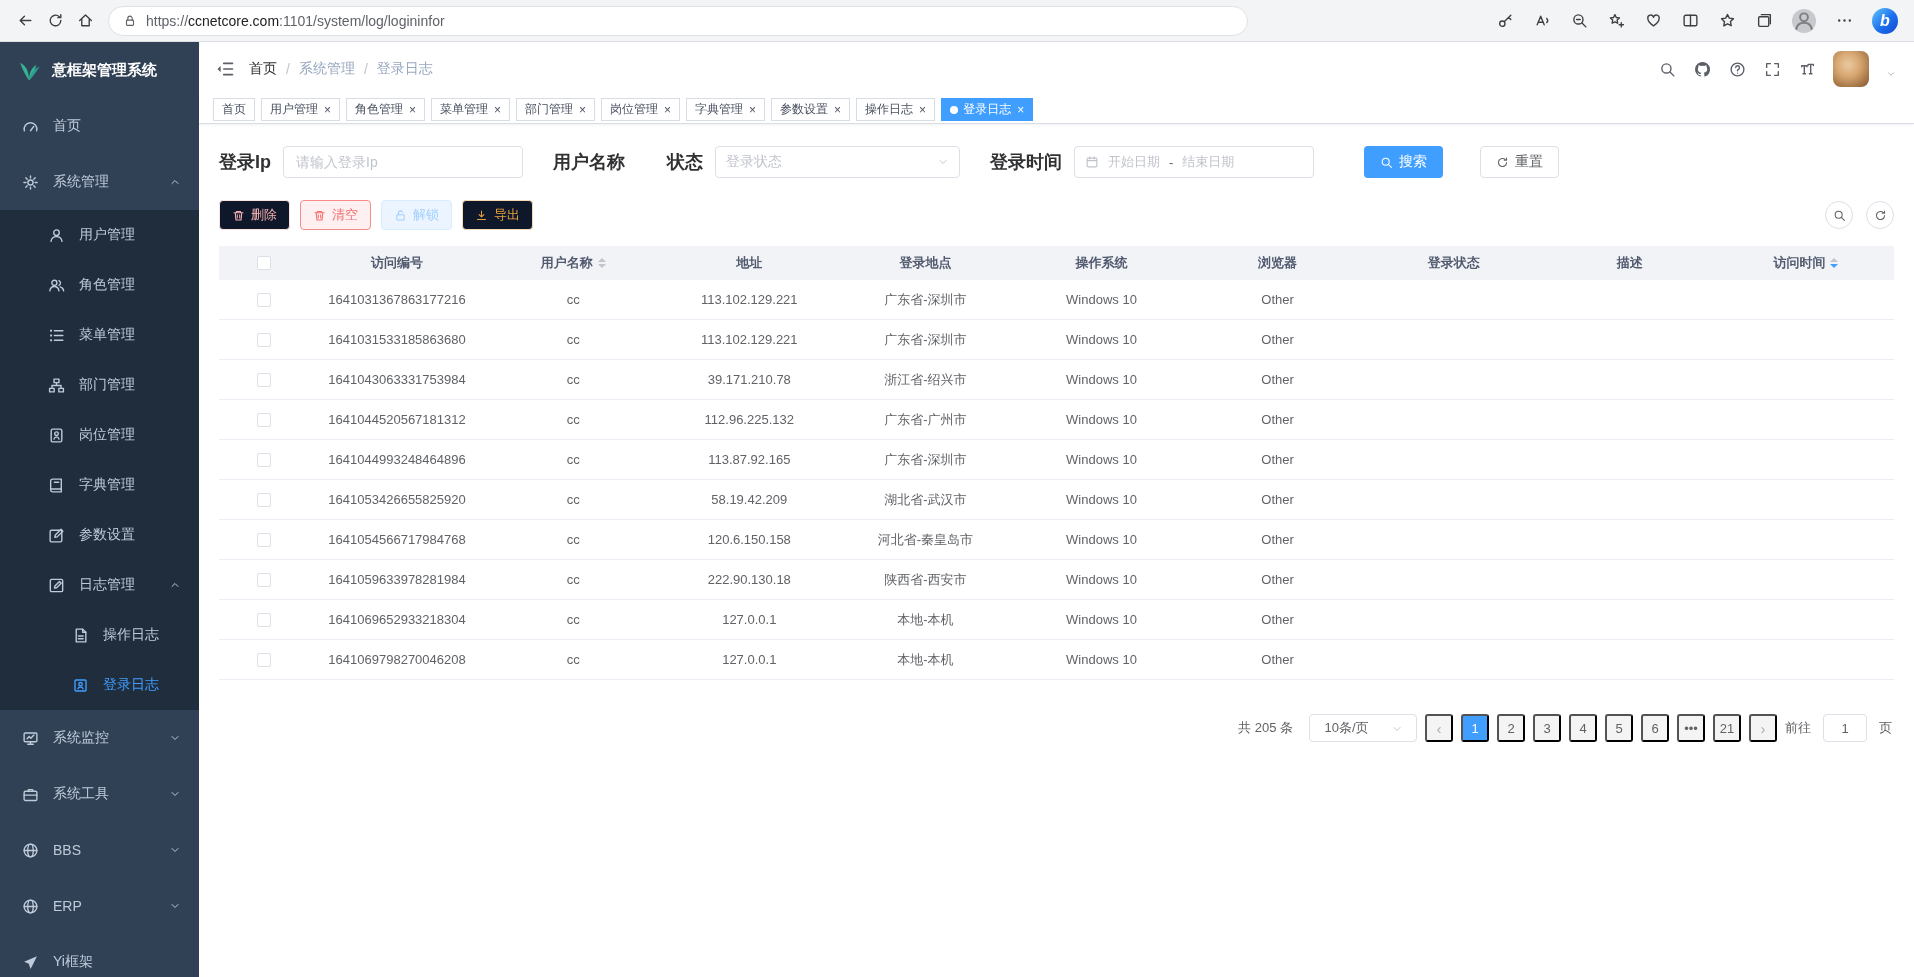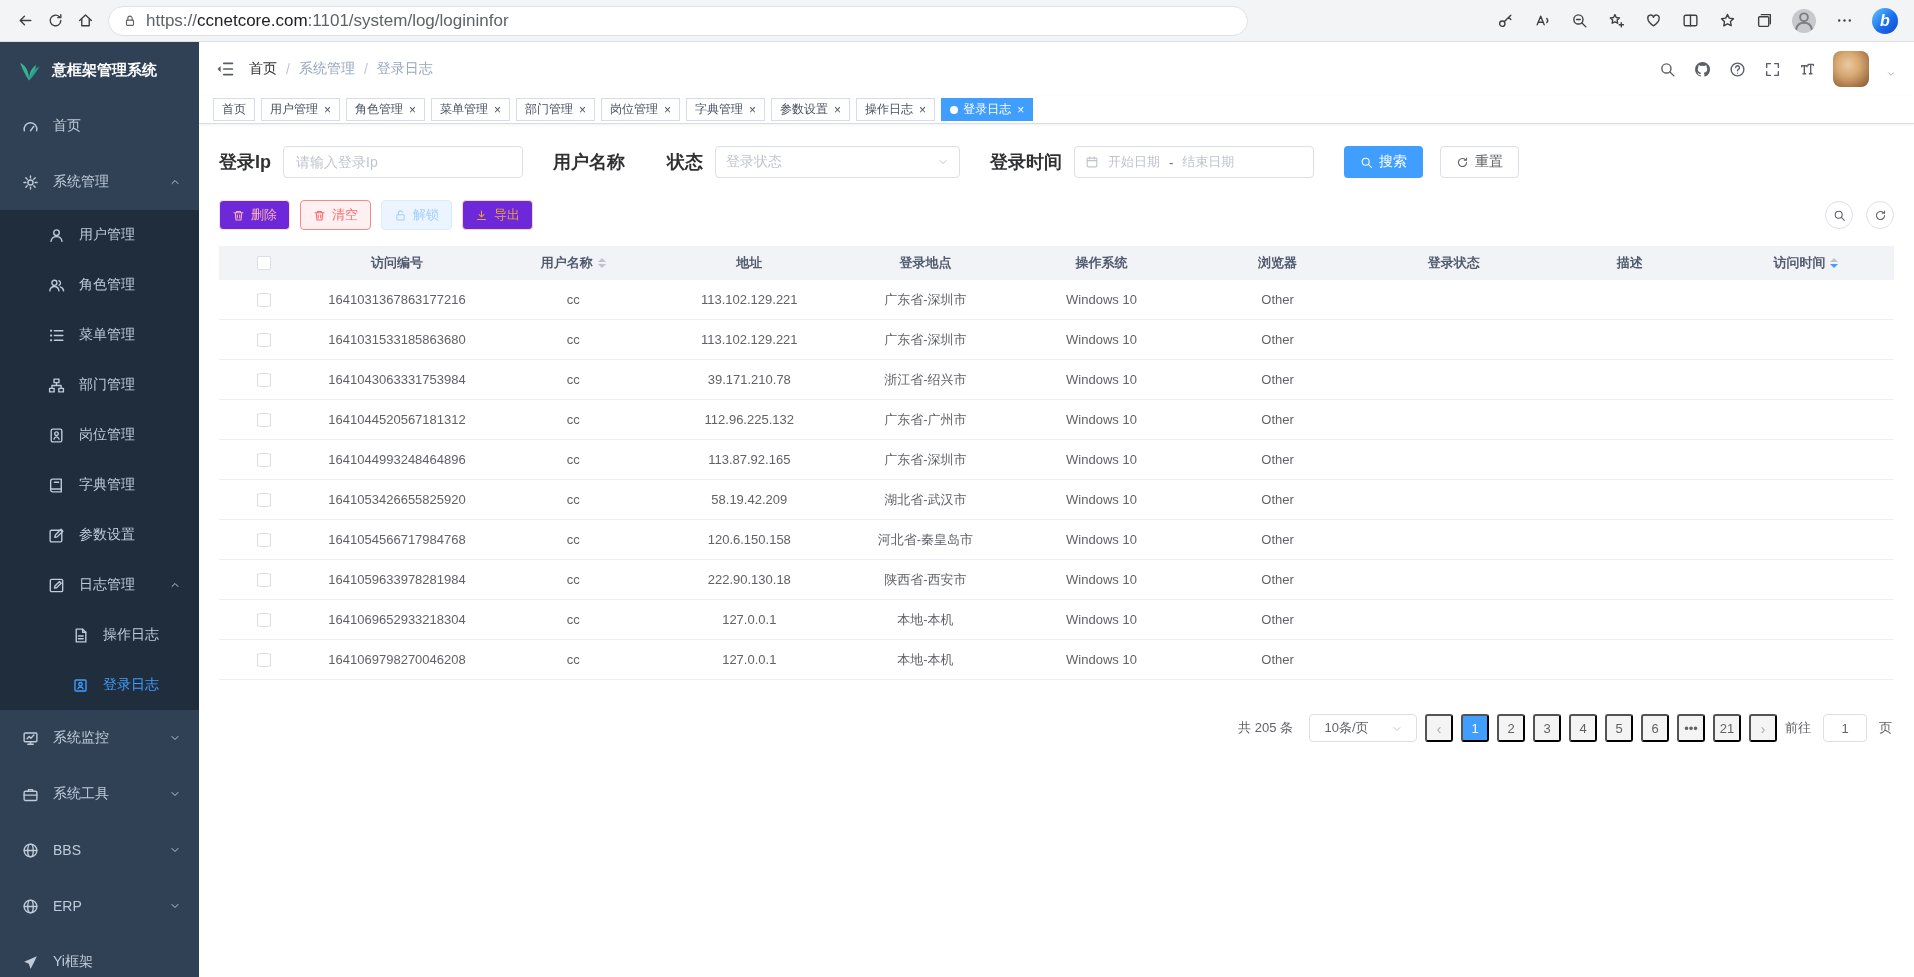--- a/index.html
+++ b/index.html
@@ -10,21 +10,21 @@
   
   .browser-bar { height:42px; background:#f3f4f6; border-bottom:1px solid #dcdfe3;
     display:flex; align-items:center; padding:0 10px; }
   .b-btn { width:30px; height:30px; display:flex; align-items:center; justify-content:center;
     color:#3c4043; font-size:16px; border-radius:6px; cursor:pointer; flex:0 0 auto; }
   .b-btn svg { width:17px; height:17px; }
   .url-pill { flex:1 1 auto; max-width:1140px; height:30px; margin-left:8px; background:#fff;
     border:1px solid #dfe1e5; border-radius:15px; display:flex; align-items:center;
     padding:0 14px; gap:9px; }
   .url-pill svg { width:14px; height:14px; color:#5f6368; }
-  .url-text { font-size:17px; color:#5f6368; white-space:nowrap; }
+  .url-text { font-size:14px; color:#5f6368; white-space:nowrap; }
   .url-text .dom { color:#202124; }
   .b-right { margin-left:auto; display:flex; align-items:center; gap:19px; padding-right:6px; color:#3c4043; }
   .b-right .bi { width:18px; height:18px; display:flex; align-items:center; justify-content:center; cursor:pointer; }
   .bi svg { width:17px; height:17px; }
   .profile-circ { width:24px; height:24px; border-radius:50%; background:#c7c9cc; display:flex;
     align-items:center; justify-content:center; color:#7c7f83; overflow:hidden; }
   .copilot { width:26px; height:26px; border-radius:50%;
     background:linear-gradient(135deg,#62c7f7,#1a6ff0 55%,#1747c9); position:relative; cursor:pointer; }
   .copilot::after { content:"b"; position:absolute; inset:0; color:#fff; font-weight:bold;
     font-style:italic; font-size:16px; text-align:center; line-height:25px; }
@@ -84,33 +84,33 @@
   .f-input::placeholder { color:#c0c4cc; }
   .f-select { width:245px; height:32px; border:1px solid #dcdfe6; border-radius:4px;
     display:flex; align-items:center; padding:0 10px; color:#c0c4cc; font-size:14px; cursor:pointer; }
   .f-select .sel-caret { margin-left:auto; width:12px; height:12px; color:#c0c4cc; }
   .sel-caret svg { width:12px; height:12px; }
   .f-date { width:240px; height:32px; border:1px solid #dcdfe6; border-radius:4px;
     display:flex; align-items:center; gap:9px; padding:0 10px; color:#c0c4cc; font-size:13px; cursor:pointer; }
   .f-date svg { width:14px; height:14px; color:#c0c4cc; }
   .f-date .dsep { color:#606266; }
   .btn { height:32px; border-radius:4px; font-size:14px; display:flex; align-items:center;
-    gap:6px; padding:0 15px; cursor:pointer; border:1px solid transparent; white-space:nowrap; }
+    gap:6px; padding:0 15px; cursor:pointer; border:1px solid transparent; white-space:nowrap;margin-left:20px; }
   .btn svg { width:13px; height:13px; }
   .btn-search { background:#409eff; color:#fff; margin-right:17px; }
   .btn-reset { background:#fff; color:#606266; border-color:#dcdfe6; }
 
   .toolbar { display:flex; align-items:center; margin-bottom:16px; }
   .t-btn { height:30px; padding:0 12px; border-radius:4px; font-size:13px; display:flex;
     align-items:center; gap:6px; margin-right:10px; border:1px solid; cursor:pointer; white-space:nowrap; }
   .t-btn svg { width:13px; height:13px; }
-  .t-danger-dis { background:#6d28d9; border-color:#fde2e2; color:#f8b4b4; }
+  .t-danger-dis { background:#0f172a; border-color:#fde2e2; color:#f8b4b4; }
   .t-danger     { background:#fef0f0; border-color:#f78989; color:#f56c6c; }
   .t-primary-dis{ background:#ecf5ff; border-color:#d9ecff; color:#a0cfff; }
-  .t-warning    { background:#6d28d9; border-color:#f5dab1; color:#e6a23c;font-family:Liberation Serif, serif; }
+  .t-warning    { background:#0f172a; border-color:#f5dab1; color:#e6a23c;font-family:Liberation Serif, serif; }
   .t-circles { margin-left:auto; display:flex; gap:13px; }
   .circle-btn { width:28px; height:28px; border-radius:50%; border:1px solid #dcdfe6; background:#fff;
     color:#606266; display:flex; align-items:center; justify-content:center; cursor:pointer; }
   .circle-btn svg { width:13px; height:13px; }
 
   
   .grid { display:grid; grid-template-columns:90px repeat(9,1fr); }
   .th { background:#f1f3f7; height:34px; display:flex; align-items:center; justify-content:center;
     font-size:13px; font-weight:bold; color:#515a6e; white-space:nowrap; }
   .td { height:40px; display:flex; align-items:center; justify-content:center; font-size:13px;

